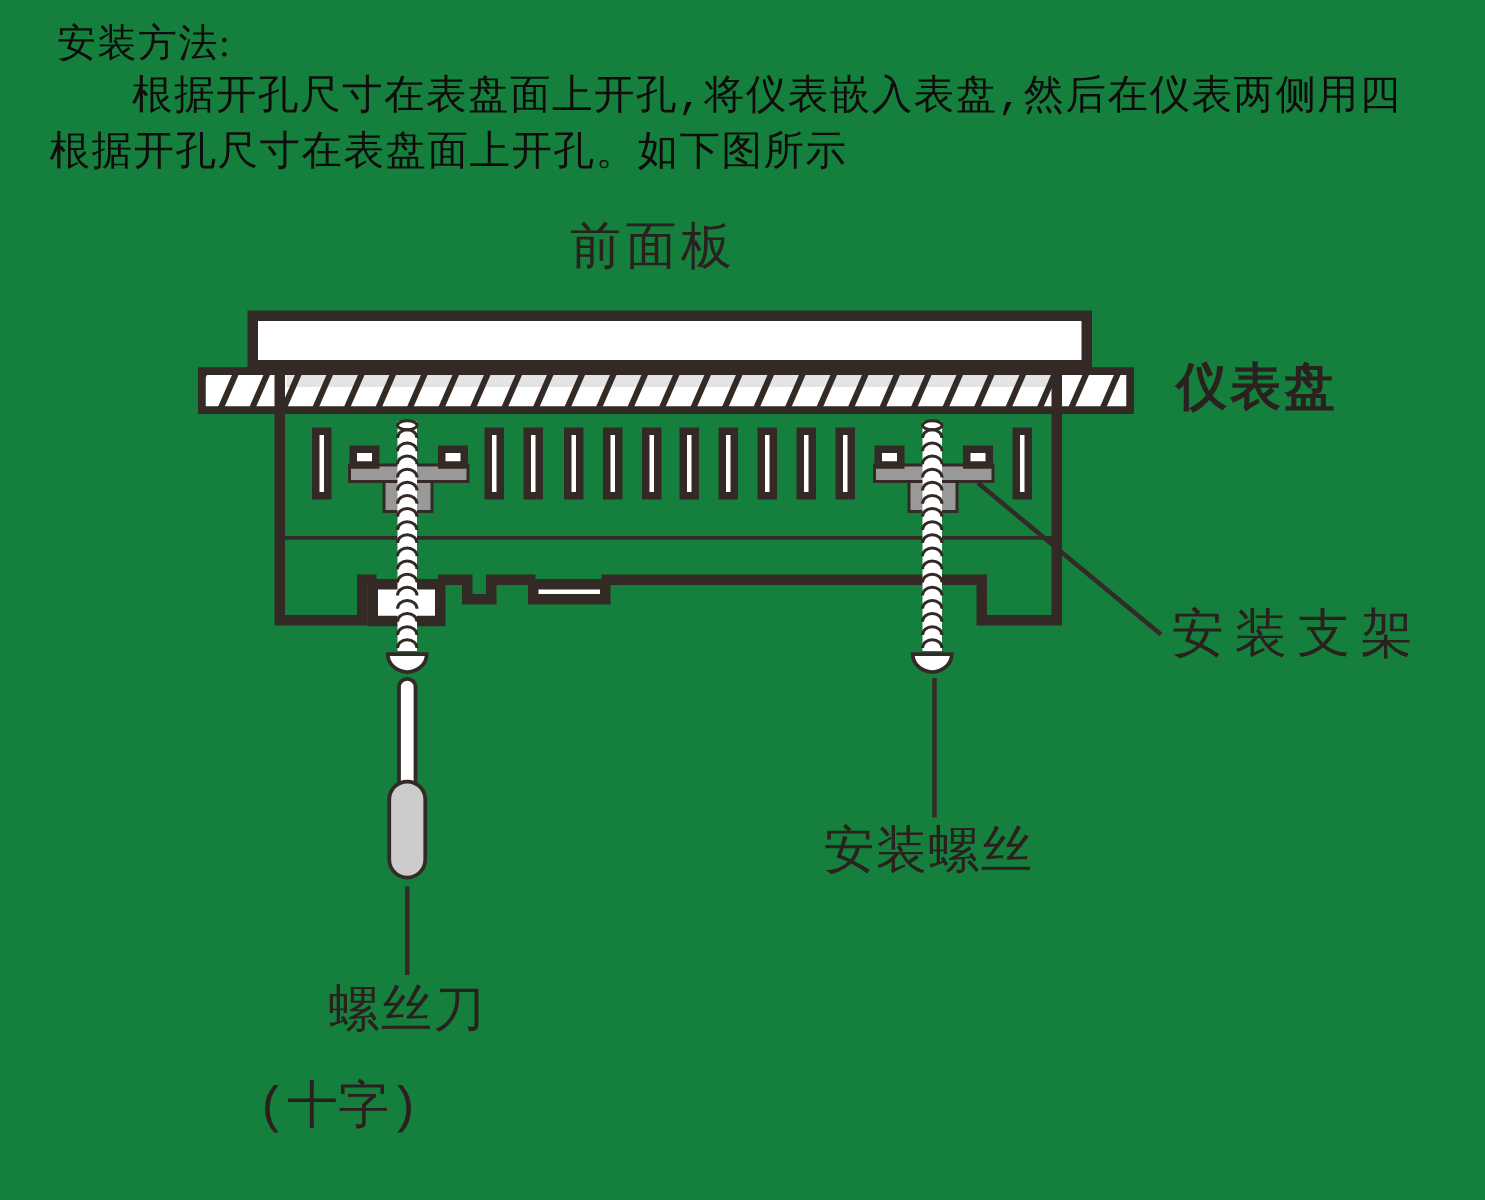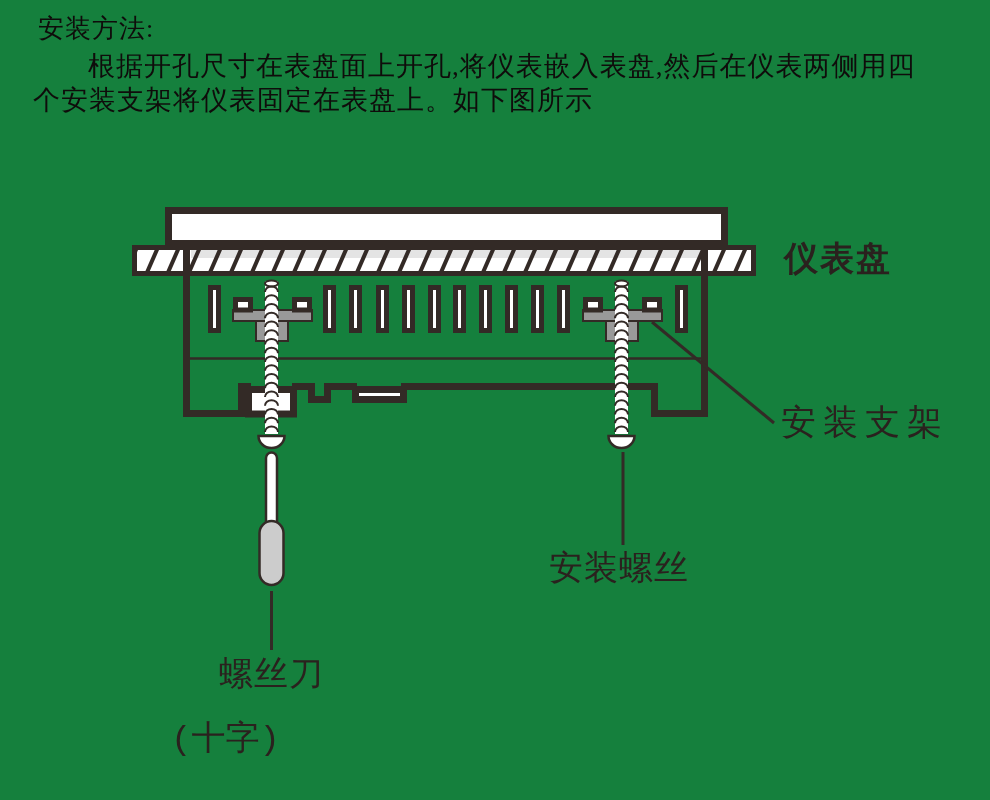--- a/index.html
+++ b/index.html
@@ -10,42 +10,42 @@
   }
   .page{position:absolute;inset:0;width:990px;height:800px;background:#15803d;}
   .heading{
     position:absolute;left:38px;top:14px;font-size:26px;line-height:30px;
     letter-spacing:1px;color:#0f0c0b;white-space:nowrap;
   }
   .body-line{
     position:absolute;font-size:27px;line-height:32px;letter-spacing:1px;
     color:#0f0c0b;white-space:nowrap;
   }
-  .line1{left:88px;top:50px;}
+  .line1{left:88px;top:50px;font-family:Liberation Mono, monospace;}
   .line2{left:33px;top:84px;}
   #diagram{position:absolute;left:0;top:0;}
   .lbl{
     position:absolute;color:#2a211e;white-space:nowrap;
     font-size:34px;line-height:36px;
   }
   #lbl-front{left:380px;top:147px;letter-spacing:3px;}
   #lbl-panel{left:784px;top:241px;letter-spacing:2px;font-weight:bold;}
   #lbl-bracket{left:781px;top:405px;font-size:35px;letter-spacing:7px;text-align:center;}
   #lbl-screw{left:549px;top:550px;letter-spacing:1px;}
   #lbl-driver{left:171px;top:656px;width:201px;text-align:center;letter-spacing:1px;}
   #lbl-driver-sub{left:171px;top:722px;width:201px;text-align:left;letter-spacing:0;font-family:Liberation Mono, monospace;}
 </style>
 </head>
 <body>
 
 <div class="page">
 
   <div class="heading">安装方法:</div>
   <div class="body-line line1">根据开孔尺寸在表盘面上开孔,将仪表嵌入表盘,然后在仪表两侧用四</div>
-  <div class="body-line line2">个安装支架将仪表固定在表盘上。如下图所示</div>
+  <div class="body-line line2">根据开孔尺寸在表盘面上开孔。如下图所示</div>
 
   <svg id="diagram" width="990" height="800" viewBox="0 0 990 800" xmlns="http://www.w3.org/2000/svg">
     <defs>
       <clipPath id="hatch-clip">
           <rect x="137" y="250" width="614" height="22"></rect>
         </clipPath>
     </defs>
 
     <g id="g-bezel">
         <rect x="168.5" y="210.5" width="556" height="33" fill="#ffffff" stroke="#332a26" stroke-width="7"></rect>
@@ -176,18 +176,19 @@
         <line x1="623" y1="452" x2="623" y2="545" stroke="#332a26" stroke-width="3"></line>
         <line x1="271.5" y1="591" x2="271.5" y2="650" stroke="#332a26" stroke-width="3"></line>
       </g>
 
     <g id="g-driver">
         <rect x="266" y="452.5" width="11" height="75" rx="5.5" fill="#ffffff" stroke="#332a26" stroke-width="2.5"></rect>
         <rect x="259.5" y="521" width="24" height="64" rx="12" fill="#cccccc" stroke="#332a26" stroke-width="2.5"></rect>
       </g>
   </svg>
 
+  <div class="lbl" id="lbl-front">前面板</div>
   <div class="lbl" id="lbl-panel">仪表盘</div>
   <div class="lbl" id="lbl-bracket">安装支架</div>
   <div class="lbl" id="lbl-screw">安装螺丝</div>
   <div class="lbl" id="lbl-driver">螺丝刀</div>
   <div class="lbl" id="lbl-driver-sub">(十字)</div>
 </div>
 
 </body></html>

